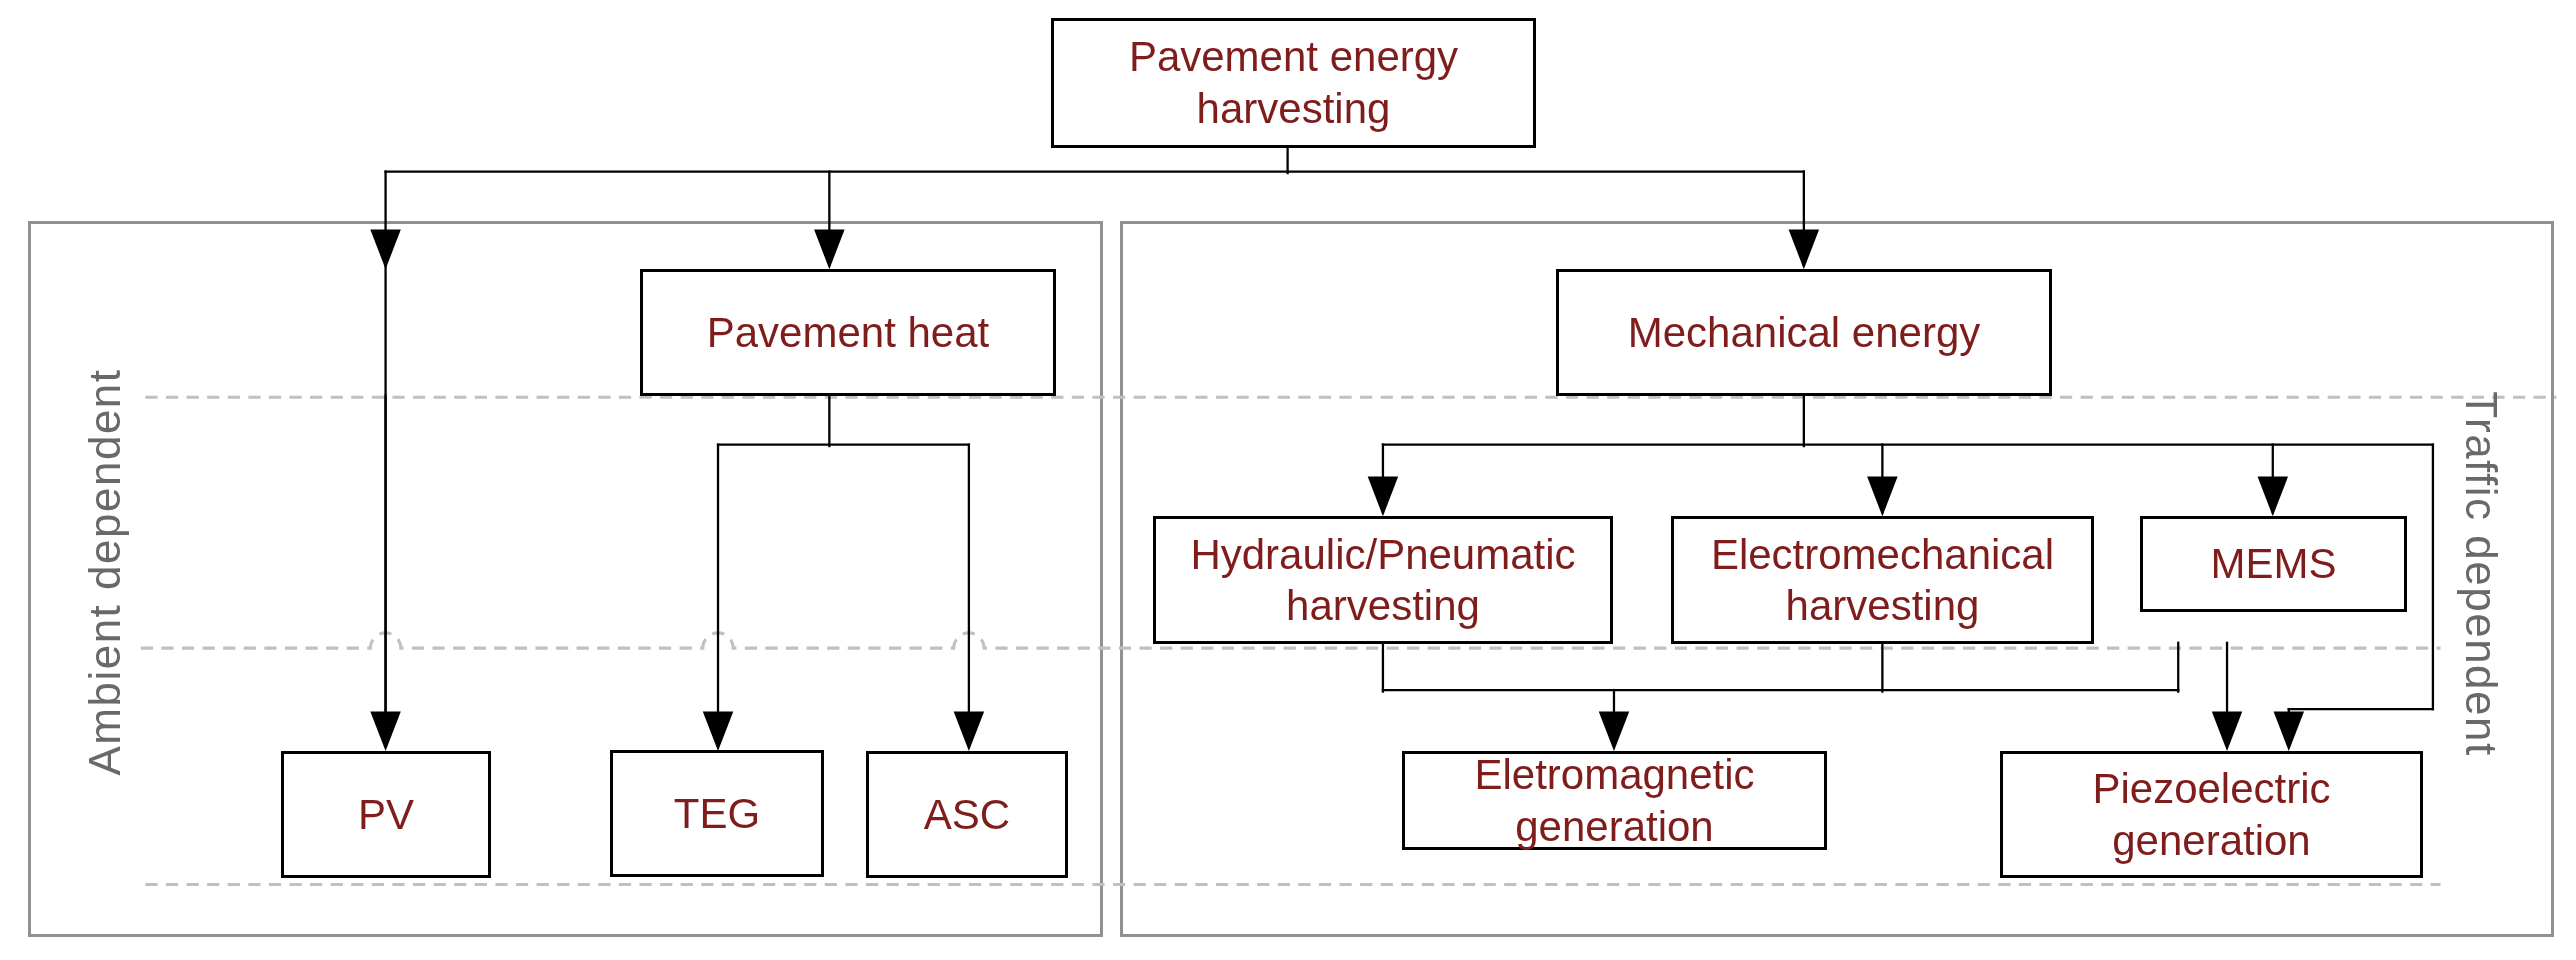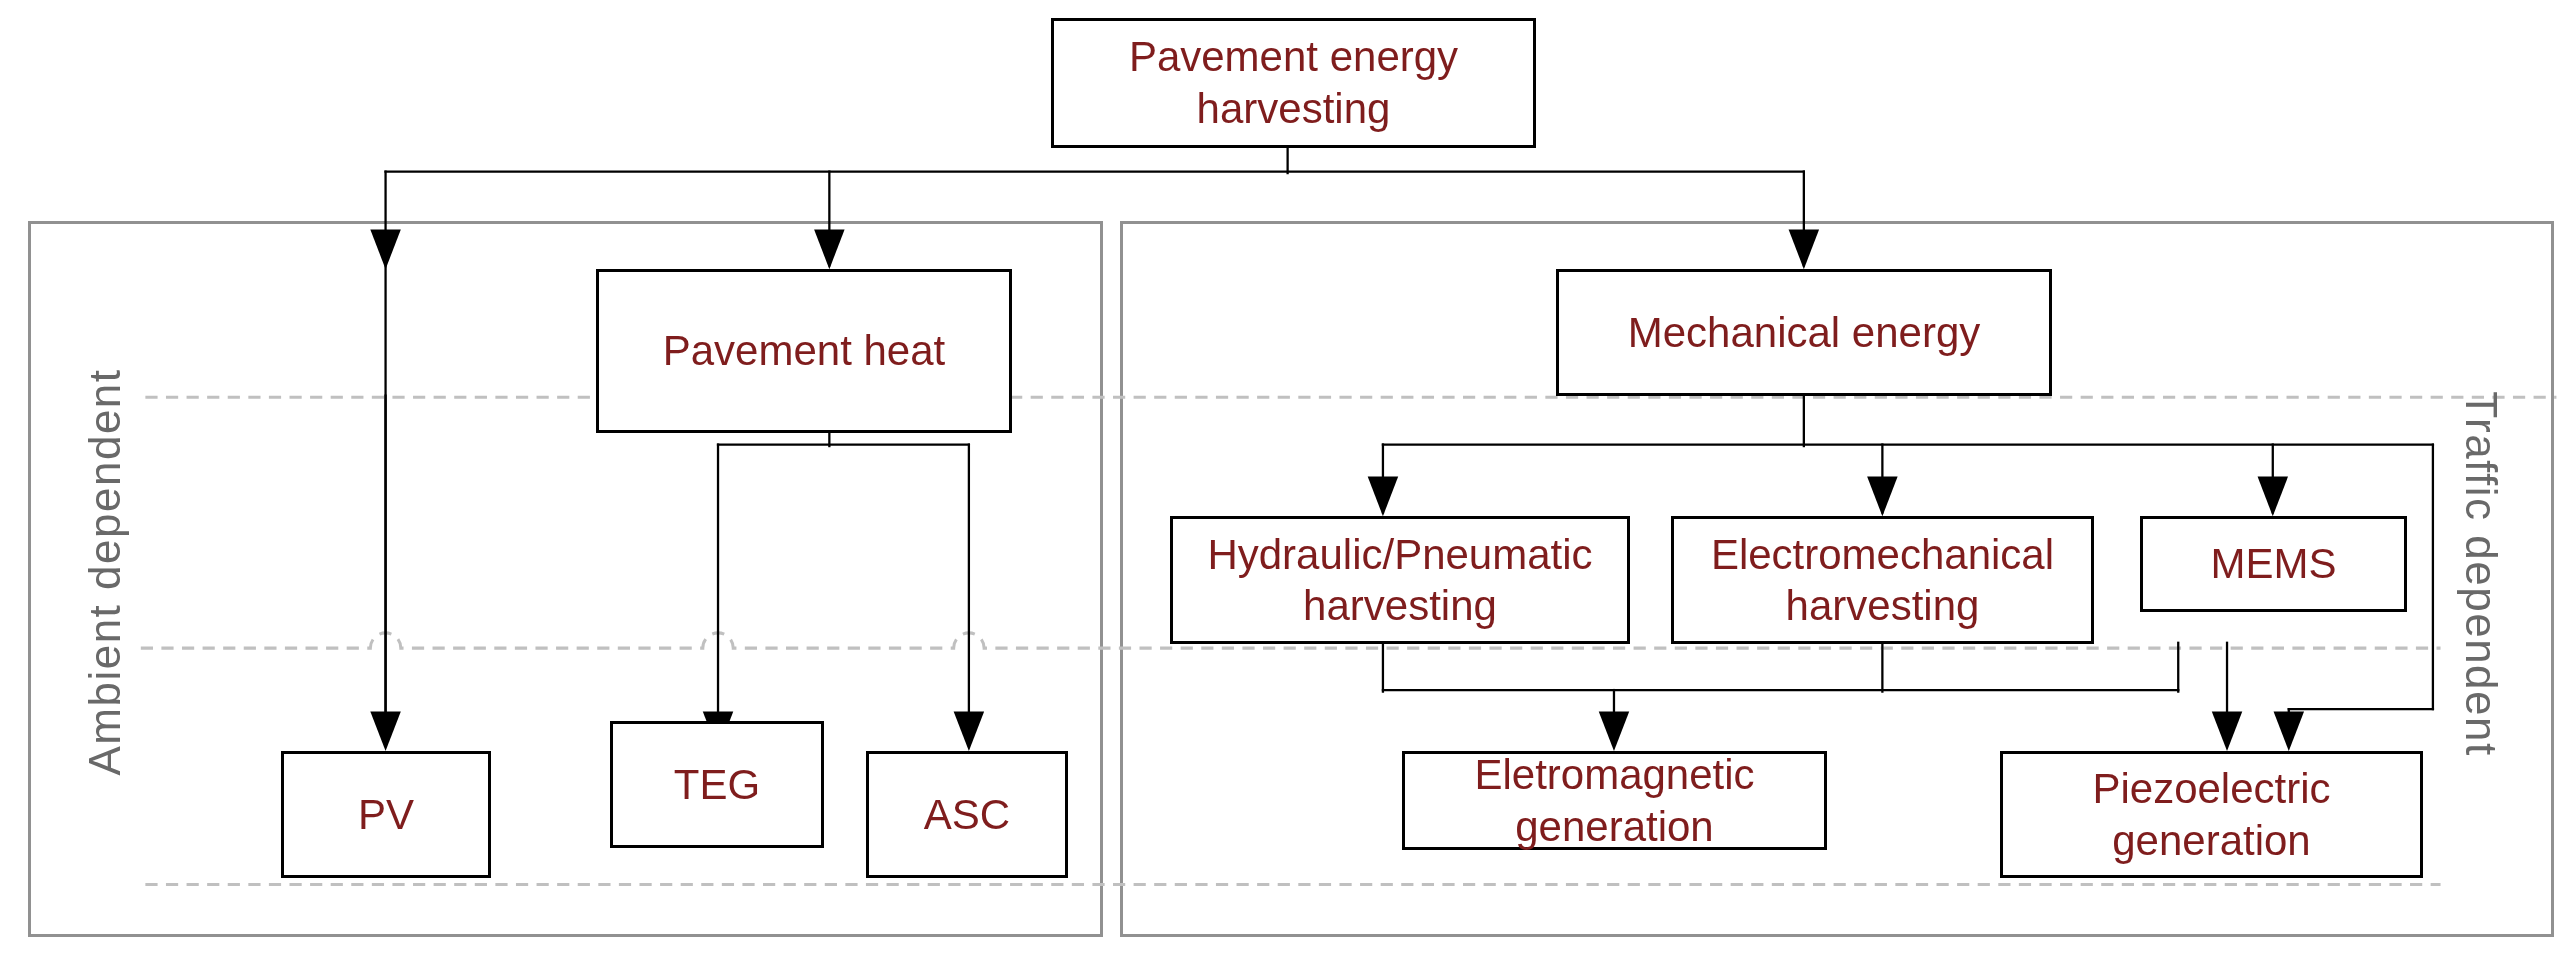--- a/index.html
+++ b/index.html
@@ -146,47 +146,47 @@
       <polygon class="arrowhead" points="2981,933 3021,933 3001,985"></polygon>
     </g>
   </svg>
 
   <div class="node" style="left:1051px; top:17.5px; width:485px; height:130px;">
     <span class="node-label">Pavement energy
 harvesting</span>
   </div>
 
 
-  <div class="node" style="left:596px; top:269px; width:416px; height:164px;">
+  <div class="node" style="left:640px; top:269px; width:416px; height:127px;">
     <span class="node-label">Pavement heat</span>
   </div>
 
   <div class="node" style="left:1556px; top:269px; width:496px; height:127px;">
     <span class="node-label">Mechanical energy</span>
   </div>
 
-  <div class="node" style="left:1153px; top:516px; width:460px; height:128px;margin-left:17px;">
+  <div class="node" style="left:1153px; top:516px; width:460px; height:128px;">
     <span class="node-label">Hydraulic/Pneumatic
 harvesting</span>
   </div>
 
   <div class="node" style="left:1671px; top:516px; width:423px; height:128px;">
     <span class="node-label">Electromechanical
 harvesting</span>
   </div>
 
   <div class="node" style="left:2140px; top:516px; width:267px; height:96px;">
     <span class="node-label">MEMS</span>
   </div>
 
   <div class="node" style="left:281px; top:751px; width:210px; height:127px;">
     <span class="node-label">PV</span>
   </div>
 
-  <div class="node" style="left:610px; top:721px; width:214px; height:127px;">
+  <div class="node" style="left:610px; top:750px; width:214px; height:127px;">
     <span class="node-label">TEG</span>
   </div>
 
   <div class="node" style="left:866px; top:751px; width:202px; height:127px;">
     <span class="node-label">ASC</span>
   </div>
 
   <div class="node" style="left:1402px; top:751px; width:425px; height:99px;">
     <span class="node-label">Eletromagnetic
 generation</span>

